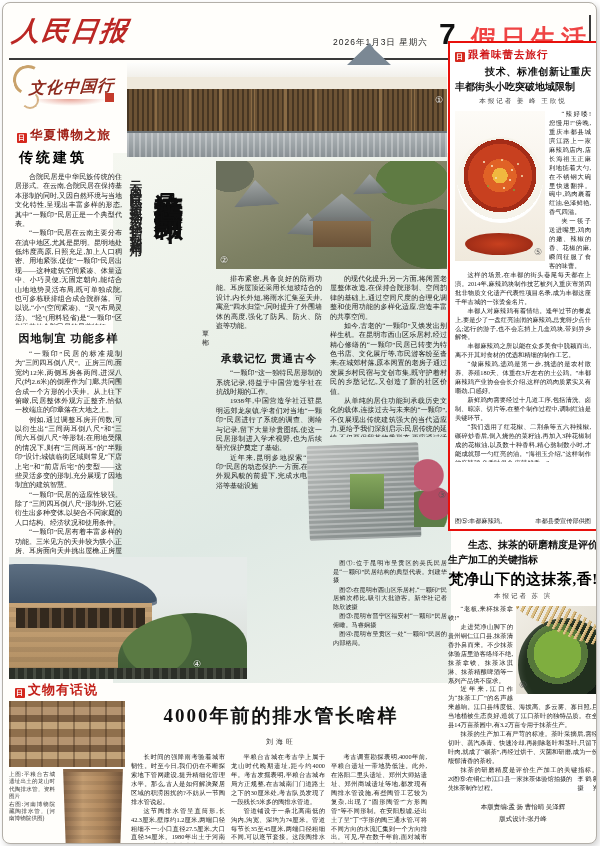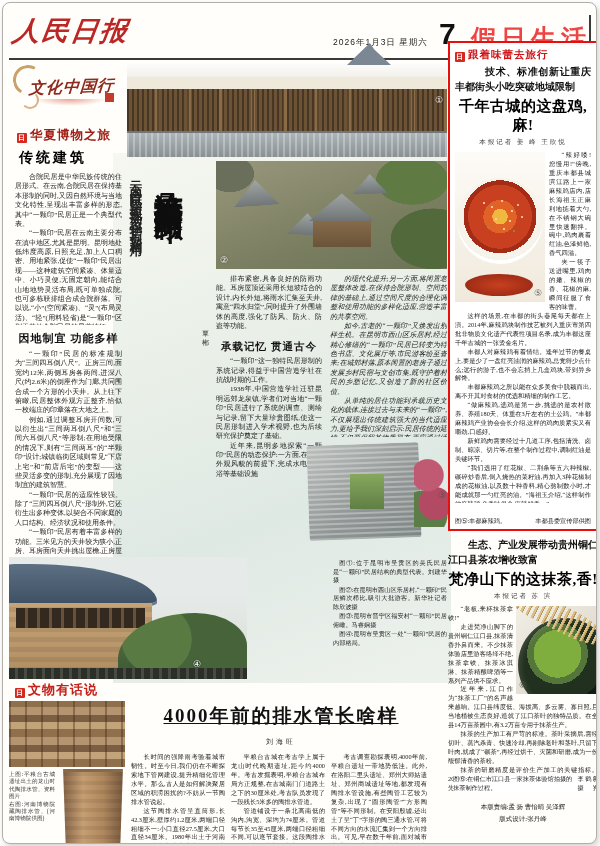--- a/index.html
+++ b/index.html
@@ -65,22 +65,22 @@
         letter-spacing:2px;z-index:3;}
   .vauthor{left:197px;top:322px;writing-mode:vertical-rl;text-orientation:upright;font-size:7px;color:#444;}
   .photo-village{left:213px;top:158px;width:231px;height:108px;overflow:hidden;background:
       radial-gradient(60px 40px at 85% 18%,#5f7b43 0 60%,transparent 61%),
       radial-gradient(70px 50px at 94% 72%,#52693c 0 60%,transparent 61%),
       radial-gradient(40px 30px at 6% 12%,#6a6f5c 0 60%,transparent 61%),
       linear-gradient(160deg,#99977d,#7d8063 55%,#6a7356);}
   .vroof{position:absolute;background:linear-gradient(#a3a8aa,#6e7476);clip-path:polygon(6% 100%,50% 0,94% 100%);opacity:.92;}
   .vgatebase{position:absolute;left:42%;top:52%;width:58px;height:30px;background:linear-gradient(#8a6f4d,#6b5339);}
   .col1{left:213px;top:272px;width:106px;height:282px;}
-  .col2{left:327px;top:272px;width:117px;height:162px;font-style:italic;}
-  .sub2{margin:8px 0 4px 0;}
+  .col2{left:327px;top:272px;width:117px;height:162px;}
+  .sub2{margin:20px 0 4px 0;}
   .watercolor{left:305px;top:436px;width:140px;height:116px;}
   .wc-roof{left:0;top:4%;width:80%;height:82%;border-radius:3px;transform:rotate(-2deg);background:
       repeating-linear-gradient(0deg,rgba(255,255,255,.3) 0 2px,transparent 2px 5px),
       linear-gradient(145deg,#bcbfbd,#8f9594 60%,#7d8684);}
   .wc-court{left:30%;top:30%;width:24%;height:30%;background:linear-gradient(#86a85e,#5f7f45);}
   .wc-flowers{right:0;top:16%;width:24%;height:60%;background:
       radial-gradient(circle at 40% 25%,#c05a72 0 28%,transparent 30%),
       radial-gradient(circle at 62% 66%,#b14a62 0 32%,transparent 34%),
       radial-gradient(circle at 28% 82%,#5c7d48 0 38%,transparent 40%);}
   .captions{left:330px;top:556px;width:114px;height:100px;font-size:6.2px;line-height:1.38;
@@ -106,21 +106,21 @@
       repeating-linear-gradient(90deg,rgba(50,32,18,.35) 0 2px,transparent 2px 16px),
       repeating-linear-gradient(0deg,#8f6f4c 0 8px,#c3a47a 8px 15px,#7c5f42 15px 22px,#b59470 22px 30px);}
   .relic-cap{left:6px;top:768px;width:46px;height:72px;font-size:5.6px;line-height:1.32;color:#333;
       text-align:justify;overflow:hidden;}
   .relic-cap p{margin:0;}
   .photo-pottery{left:56px;top:766px;width:68px;height:76px;border-top:3px solid #8a6848;
       clip-path:polygon(6% 0,94% 0,90% 100%,10% 100%);background:
       repeating-linear-gradient(0deg,rgba(0,0,0,.07) 0 4px,transparent 4px 9px),
       linear-gradient(90deg,#7a5a40,#c59e72 35%,#b0885e 65%,#6f523a);}
   .relic-head{left:128px;top:700px;width:300px;text-align:center;font-family:"Liberation Serif",serif;
-      font-weight:600;font-size:19px;letter-spacing:2px;color:#111;text-decoration:underline;}
+      font-weight:600;font-size:19px;letter-spacing:2px;color:#111;}
   .relic-author{left:128px;top:734px;width:300px;text-align:center;font-size:7px;color:#333;letter-spacing:3px;}
   .rcol{top:750px;width:94px;height:92px;}
   
   .redbox{left:445px;top:38px;width:150px;height:490px;border:2.5px solid #e8100c;background:#fff;
       box-sizing:border-box;padding:5px 5px 14px 5px;overflow:hidden;}
   .tagline{font:700 10.5px "Liberation Sans",sans-serif;color:#cf1417;letter-spacing:1px;}
   .kicker{margin-top:2px;font:700 10px/1.5 "Liberation Sans",sans-serif;color:#111;text-indent:3em;text-align:justify;}
   .bigtitle{margin-top:3px;text-align:center;font:800 15px "Liberation Serif",serif;color:#000;letter-spacing:.5px;}
   .byline{margin-top:3px;text-align:center;font-size:6.5px;color:#444;letter-spacing:2px;}
   .flowbody{margin-top:4px;font-size:6.3px;line-height:1.42;color:#1a1a1a;text-align:justify;overflow:hidden;}
@@ -257,21 +257,20 @@
     <p>管道铺设于一条北高南低的沟内,沟宽、深均为74厘米。管道每节长35至45厘米,两端口径粗细不同,可以逐节套接。这段陶排水管道可容纳较大的排水量,便于将城内积存的雨水、生活污水等排到城外。</p>
   </div>
   <div class="abs rcol txt small" style="left:328px;width:96px;">
     <p>考古调查勘探表明,4000年前,平粮台遗址一带地势低洼。此外,在洛阳二里头遗址、郑州大师姑遗址、郑州商城遗址等地,都发现有陶排水管设施,有些陶管工艺较为复杂,出现了“圆形陶管”“方形陶管”等不同形制。在安阳殷墟,还出土了呈“丁”字形的陶三通水管,可将不同方向的水流汇集到一个方向排出。可见,早在数千年前,面对城市内涝问题,古人就探索出一套行之有效的解决方案。</p>
 
   </div>
 
   <div class="abs redbox">
     <div class="tagline"><span class="pdmark">日</span><span>跟着味蕾去旅行</span></div>
     <div class="kicker">技术、标准创新让重庆丰都街头小吃突破地域限制</div>
-    <div class="bigtitle">千年古城的这盘鸡,麻!</div>
     <div class="byline">本报记者 姜 峰 王欣悦</div>
     <div class="flowbody" style="height:352px;">
       <div class="photo-chicken">
         <div class="bowl"></div>
         <div class="sesame"></div>
         <div class="dish2"></div>
         <span class="pm" style="right:3px;bottom:2px;color:#666;text-shadow:none;">⑤</span>
       </div>
       <p>“辣好喽!您慢用!”傍晚,重庆丰都县城滨江路上一家麻辣鸡店内,店长海祖玉正麻利地掂着大勺,在不锈钢大碗里快速翻拌。碗中,鸡肉裹着红油,色泽鲜艳,香气四溢。</p>
       <p>夹一筷子送进嘴里,鸡肉的嫩、辣椒的香、花椒的麻,瞬间征服了食客的味蕾。</p>
@@ -283,21 +282,21 @@
       <p>“我们选用了红花椒、二荆条等五六种辣椒,碾碎炒香后,倒入烧热的菜籽油,再加入3种花椒制成的花椒油,以及数十种香料,精心熬制数小时,才能成就那一勺红亮的油。”海祖玉介绍,“这样制作的麻辣鸡,色香味俱全,麻辣鲜香。”</p>
 
     </div>
     <div class="boxcap">
       <span>图⑤:丰都麻辣鸡。</span>
       <span>丰都县委宣传部供图</span>
     </div>
   </div>
 
   <div class="abs teawrap">
-    <div class="kicker" style="margin-top:0;text-indent:2em;">生态、产业发展带动贵州铜仁江口县茶农增收致富</div>
+    <div class="kicker" style="margin-top:0;text-indent:2em;">生态、抹茶的研磨精度是评价生产加工的关键指标</div>
     <div class="bigtitle">梵净山下的这抹茶,香!</div>
     <div class="byline">本报记者 苏 滨</div>
     <div class="flowbody" style="height:186px;">
       <div class="photo-matcha">
         <div class="mbowl"></div>
         <div class="whisk"></div>
         <span class="pm" style="left:3px;bottom:2px;color:#555;text-shadow:none;">⑥</span>
       </div>
       <p>“老板,来杯抹茶拿铁!”</p>
       <p>走进梵净山脚下的贵州铜仁江口县,抹茶清香扑鼻而来。不少抹茶体验店里游客络绎不绝,抹茶拿铁、抹茶冰淇淋、抹茶精酿啤酒等一系列产品供不应求。</p>

